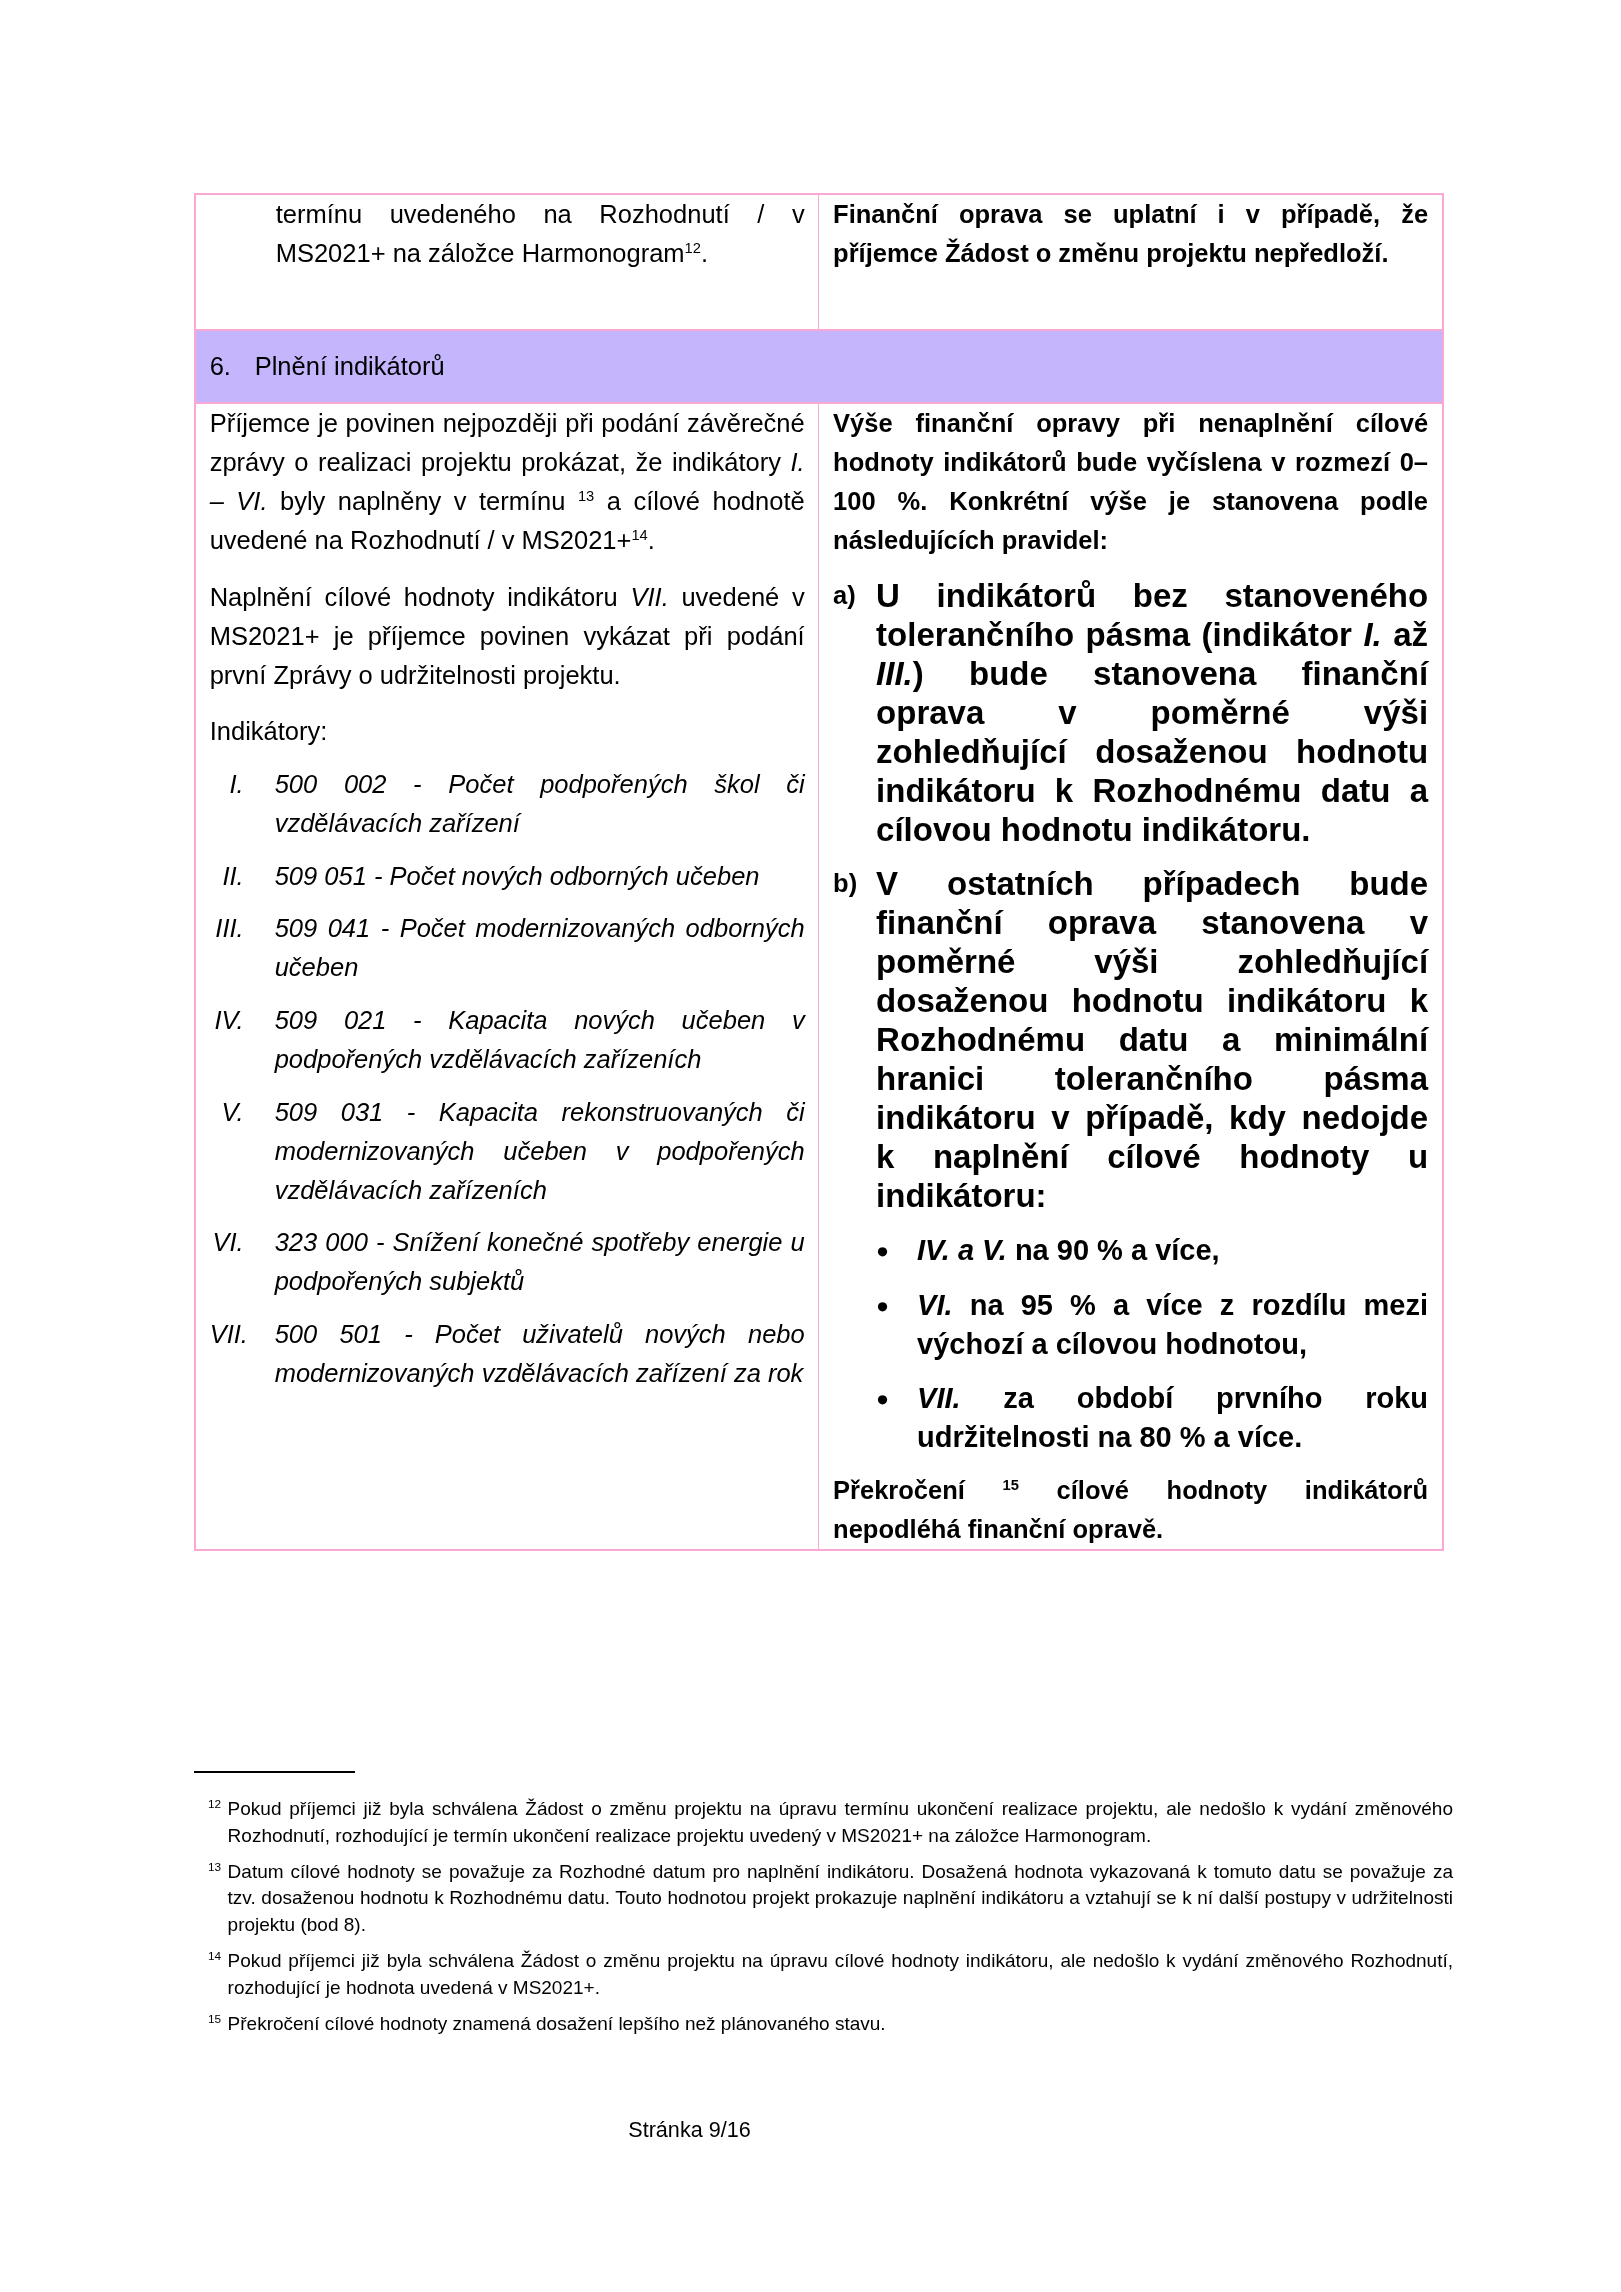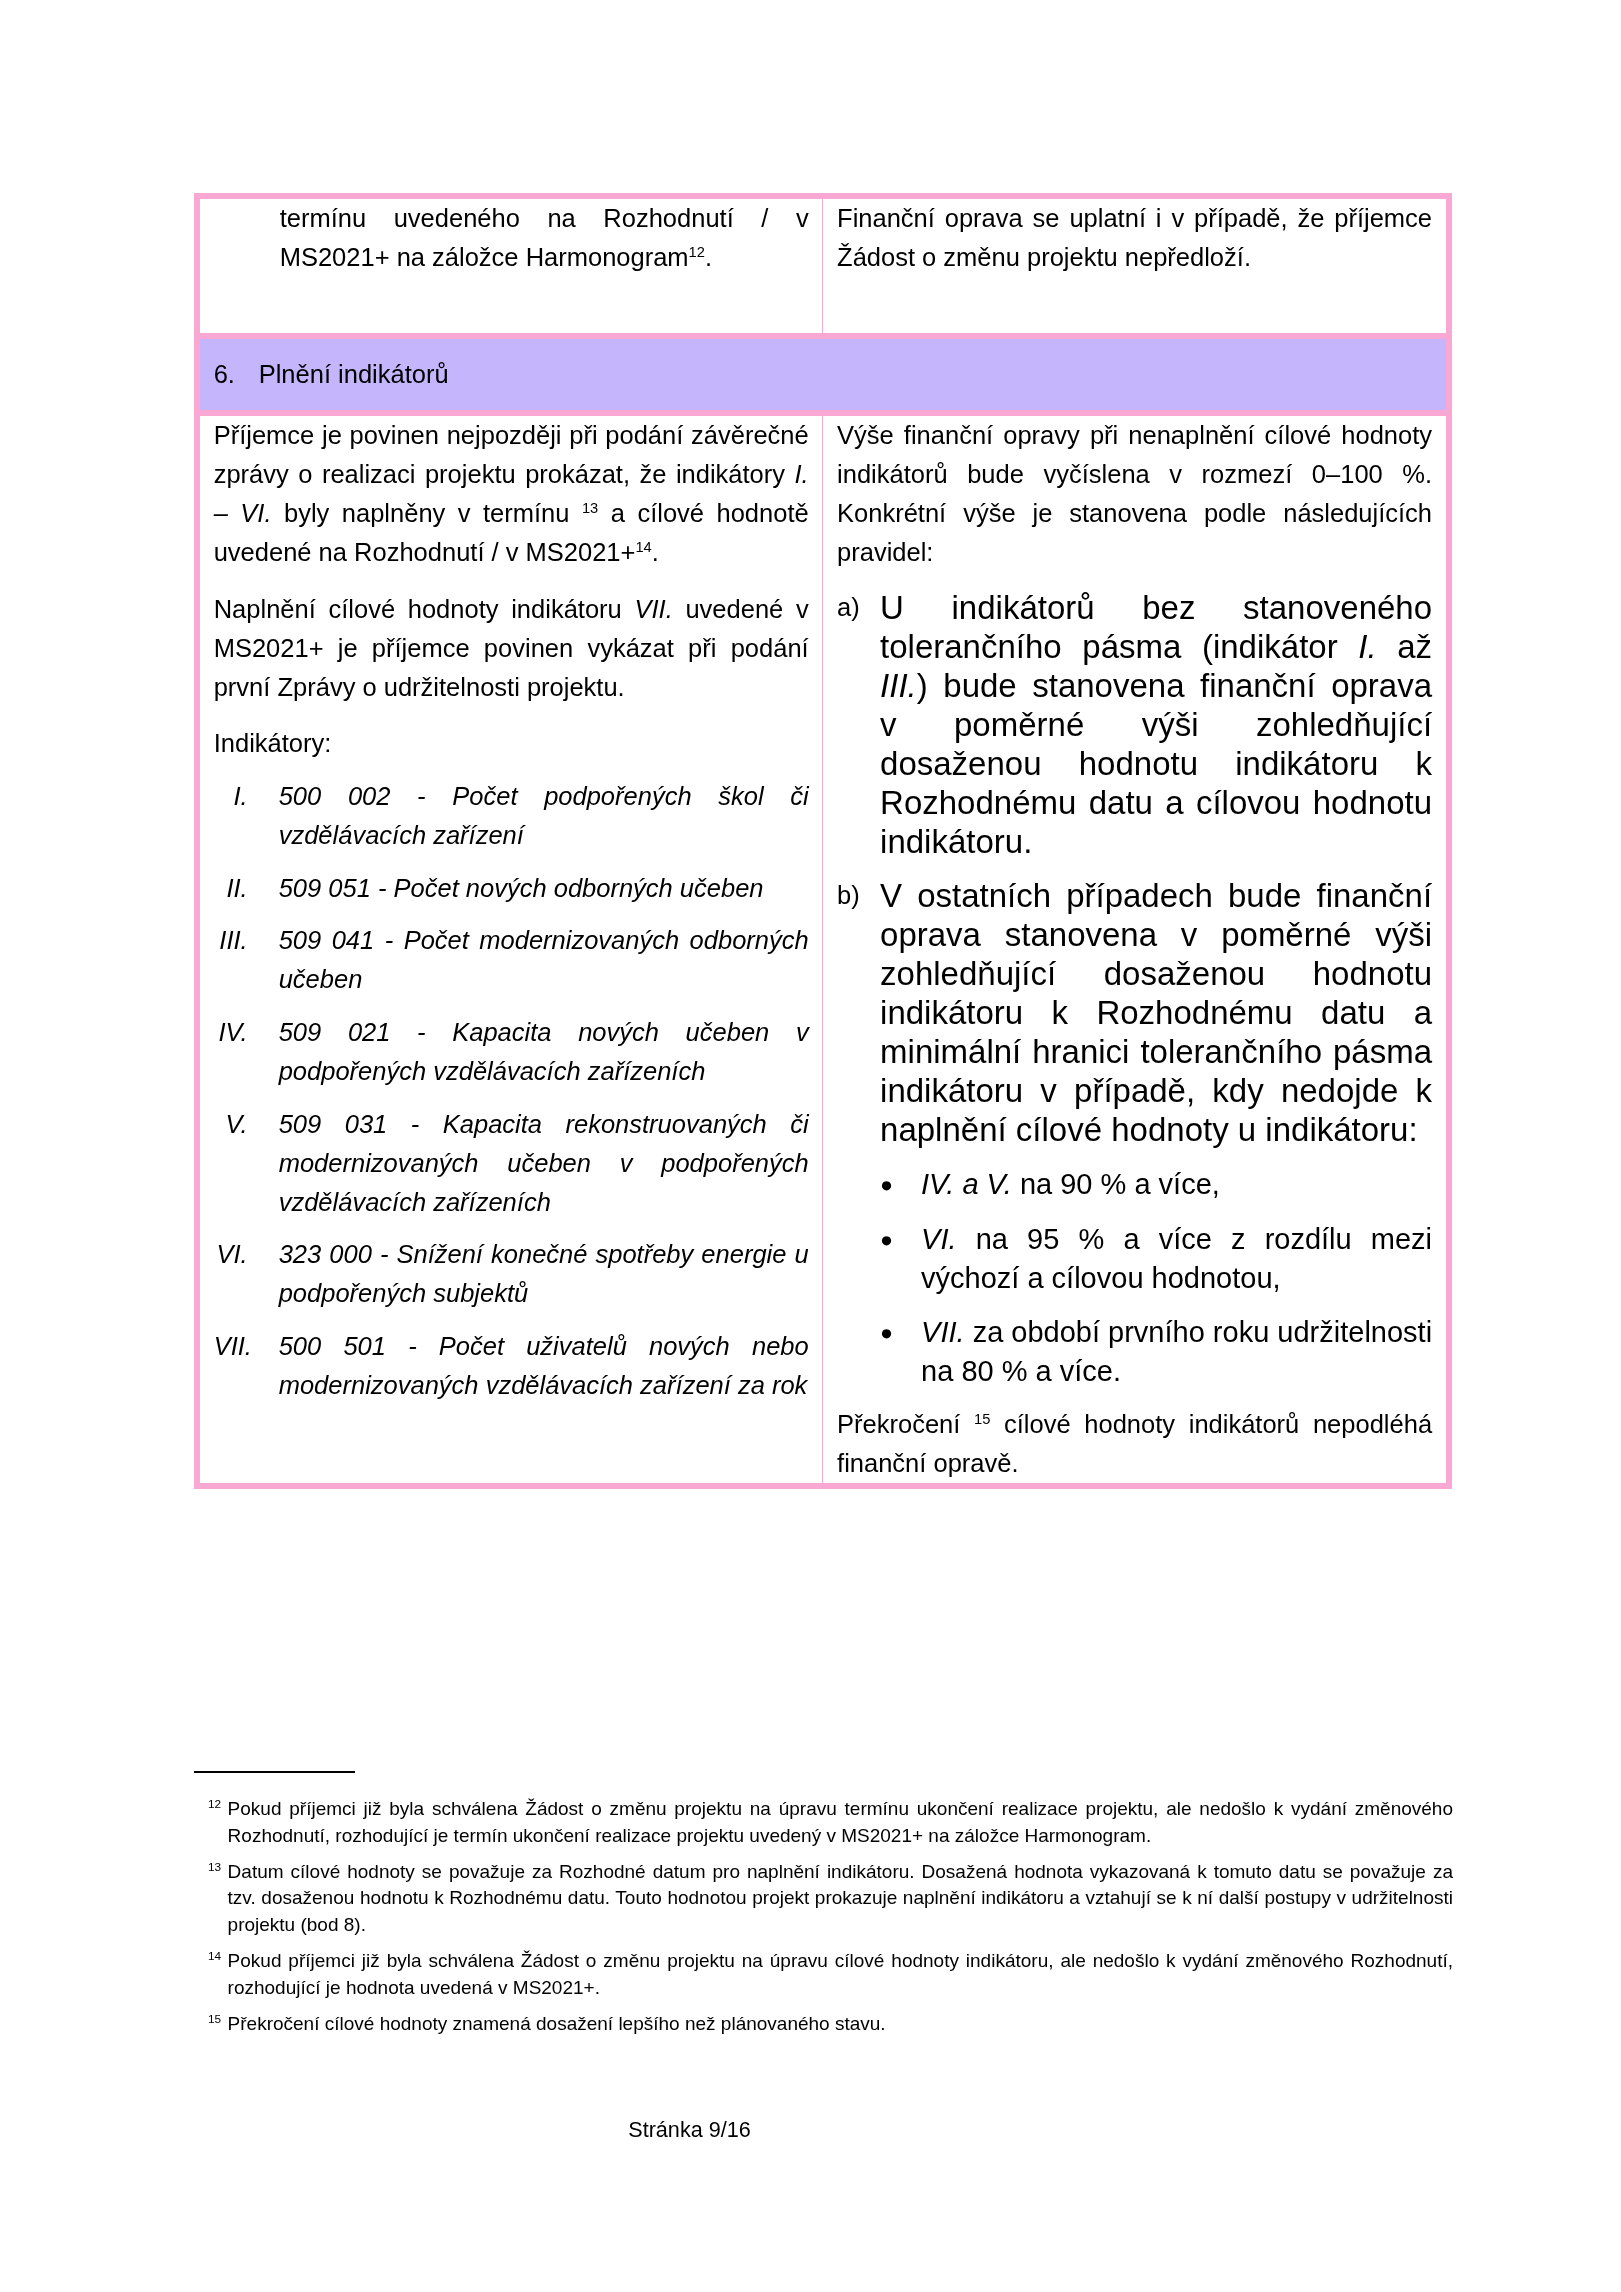--- a/index.html
+++ b/index.html
@@ -2,23 +2,23 @@
 <html><head>
 <meta charset="utf-8">
 <style>
   html, body { margin: 0; padding: 0; background: #ffffff; }
   body { width: 1621px; height: 2293px; position: relative; overflow: hidden;
          font-family: "Liberation Sans", sans-serif; color: #000; }
   .page { position: absolute; left: 0; top: 0; width: 1621px; height: 2293px; }
 
   table.main { position: absolute; left: 194px; top: 193px; width: 1245px;
                border-collapse: collapse; table-layout: fixed; }
-  table.main td { border: 6px solid #f9a8d4; vertical-align: top; padding: 0 13.7px; }
+  table.main td { border: 2px solid #f9a8d4; vertical-align: top; padding: 0 13.7px; }
   table.main td.left { width: 595px; border-right-width: 1.5px; }
-  table.main td.right { width: 595px; border-left-width: 1.5px; }
+  table.main td.right { width: 595px; border-left-width: 1.5px; font-weight: bold; }
 
   .p { font-size: 25.5px; line-height: 39px; text-align: justify; margin: 0; }
   .p sup, .fn sup { font-size: 14.7px; line-height: 0; vertical-align: super; }
   .indent { padding-left: 66px; }
   .row1 td { height: 134px; padding-top: 3.9px; }
   .hdr td { background: #c4b5fd; height: 71px; padding: 0 13.7px; }
   .hdr .title { font-size: 25.5px; font-weight: normal; line-height: 71px; margin: 0; }
   .hdr .num { display: inline-block; width: 45px; }
   .row3 td { padding-top: 15.7px; padding-bottom: 11.8px; }
   .gap { margin-top: 17.6px; }

